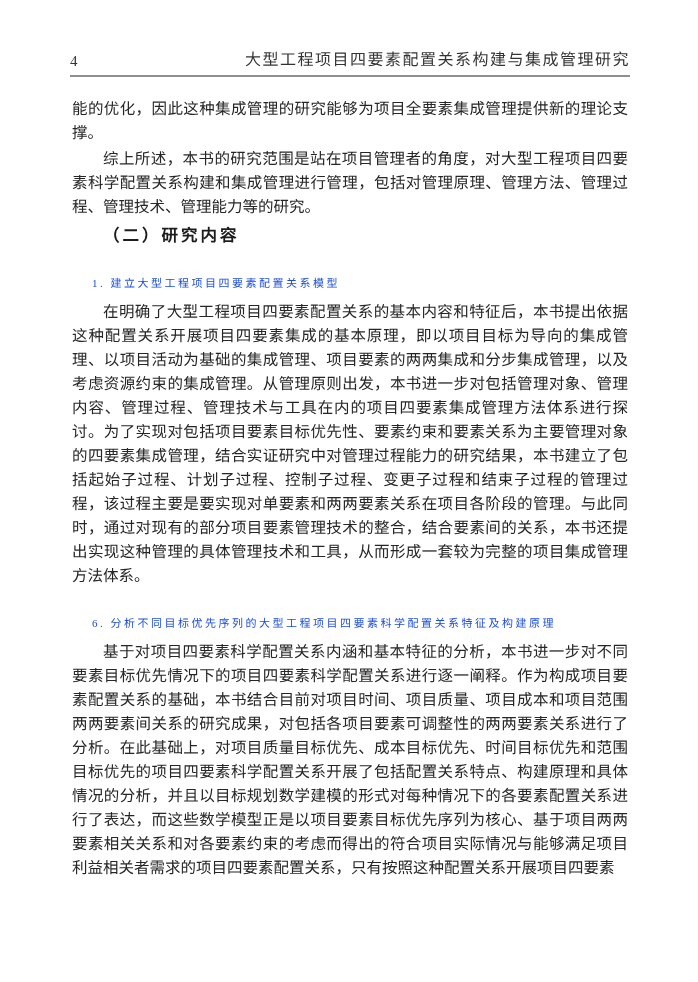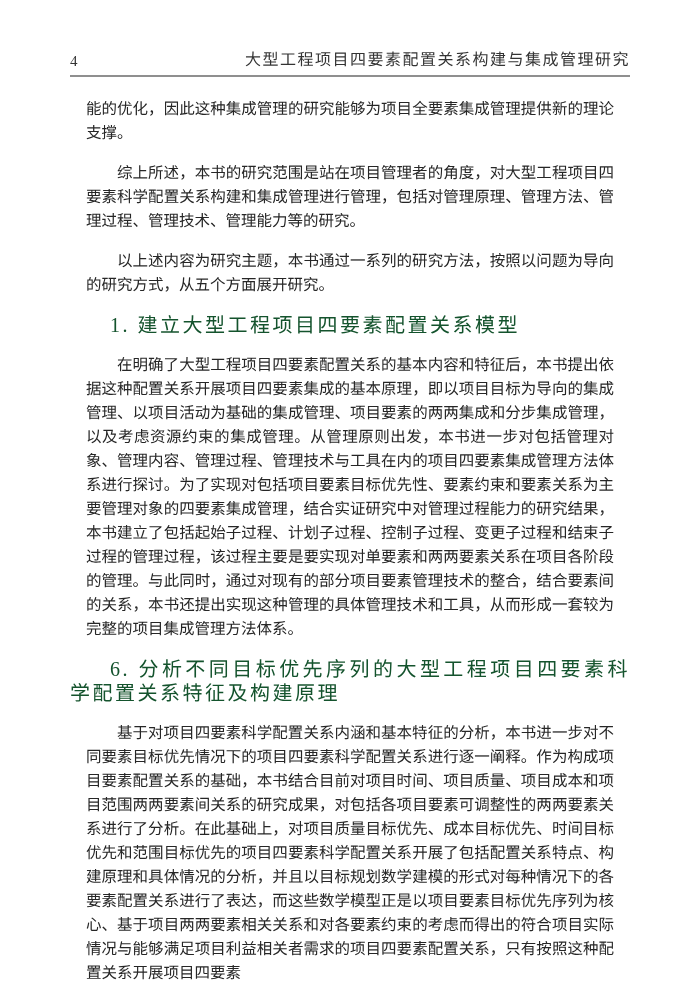--- a/index.html
+++ b/index.html
@@ -37,60 +37,60 @@
   }
   .page-body {
     margin-top: 20px;
     font-size: 15.5px;
     line-height: 24px;
     text-align: justify;
     text-justify: inter-ideograph;
     word-break: break-all;
   }
   .para {
-    margin: 16px;
+    margin: 2px;
     text-indent: 2em;
   }
   .para.no-indent {
     text-indent: 0;
   }
   .section-heading {
     margin: 5px 0 4px 0;
     text-indent: 2em;
     font-size: 16.5px;
     font-weight: 600;
     letter-spacing: 3px;
     color: #1c1c1c;
   }
   .numbered-subheading {
-    margin: 7px 0 5px 0;
+    margin: 23px 0 5px 0;
     text-indent: 2em;
-    font-size: 20px;
+    font-size: 11px;
     letter-spacing: 2.5px;
-    color: #14532d;
+    color: #1d4ed8;
   }
 </style>
 </head>
 <body>
 
 <div class="page">
 
   <div class="page-header">
     <span class="page-number">4</span>
     <span class="running-title">大型工程项目四要素配置关系构建与集成管理研究</span>
   </div>
 
   <div class="page-body">
 
     <p class="para no-indent">能的优化，因此这种集成管理的研究能够为项目全要素集成管理提供新的理论支撑。</p>
 
     <p class="para">综上所述，本书的研究范围是站在项目管理者的角度，对大型工程项目四要素科学配置关系构建和集成管理进行管理，包括对管理原理、管理方法、管理过程、管理技术、管理能力等的研究。</p>
 
+    <div class="section-heading">（二）研究内容</div>
 
-    <p class="para">以上述内容为研究主题，本书通过一系列的研究方法，按照以问题为导向的研究方式，从五个方面展开研究。</p>
 
     <div class="numbered-subheading">1. 建立大型工程项目四要素配置关系模型</div>
 
 
 
     <p class="para">在明确了大型工程项目四要素配置关系的基本内容和特征后，本书提出依据这种配置关系开展项目四要素集成的基本原理，即以项目目标为导向的集成管理、以项目活动为基础的集成管理、项目要素的两两集成和分步集成管理，以及考虑资源约束的集成管理。从管理原则出发，本书进一步对包括管理对象、管理内容、管理过程、管理技术与工具在内的项目四要素集成管理方法体系进行探讨。为了实现对包括项目要素目标优先性、要素约束和要素关系为主要管理对象的四要素集成管理，结合实证研究中对管理过程能力的研究结果，本书建立了包括起始子过程、计划子过程、控制子过程、变更子过程和结束子过程的管理过程，该过程主要是要实现对单要素和两两要素关系在项目各阶段的管理。与此同时，通过对现有的部分项目要素管理技术的整合，结合要素间的关系，本书还提出实现这种管理的具体管理技术和工具，从而形成一套较为完整的项目集成管理方法体系。</p>
 
     <div class="numbered-subheading">6. 分析不同目标优先序列的大型工程项目四要素科学配置关系特征及构建原理</div>
 
     <p class="para">基于对项目四要素科学配置关系内涵和基本特征的分析，本书进一步对不同要素目标优先情况下的项目四要素科学配置关系进行逐一阐释。作为构成项目要素配置关系的基础，本书结合目前对项目时间、项目质量、项目成本和项目范围两两要素间关系的研究成果，对包括各项目要素可调整性的两两要素关系进行了分析。在此基础上，对项目质量目标优先、成本目标优先、时间目标优先和范围目标优先的项目四要素科学配置关系开展了包括配置关系特点、构建原理和具体情况的分析，并且以目标规划数学建模的形式对每种情况下的各要素配置关系进行了表达，而这些数学模型正是以项目要素目标优先序列为核心、基于项目两两要素相关关系和对各要素约束的考虑而得出的符合项目实际情况与能够满足项目利益相关者需求的项目四要素配置关系，只有按照这种配置关系开展项目四要素</p>

